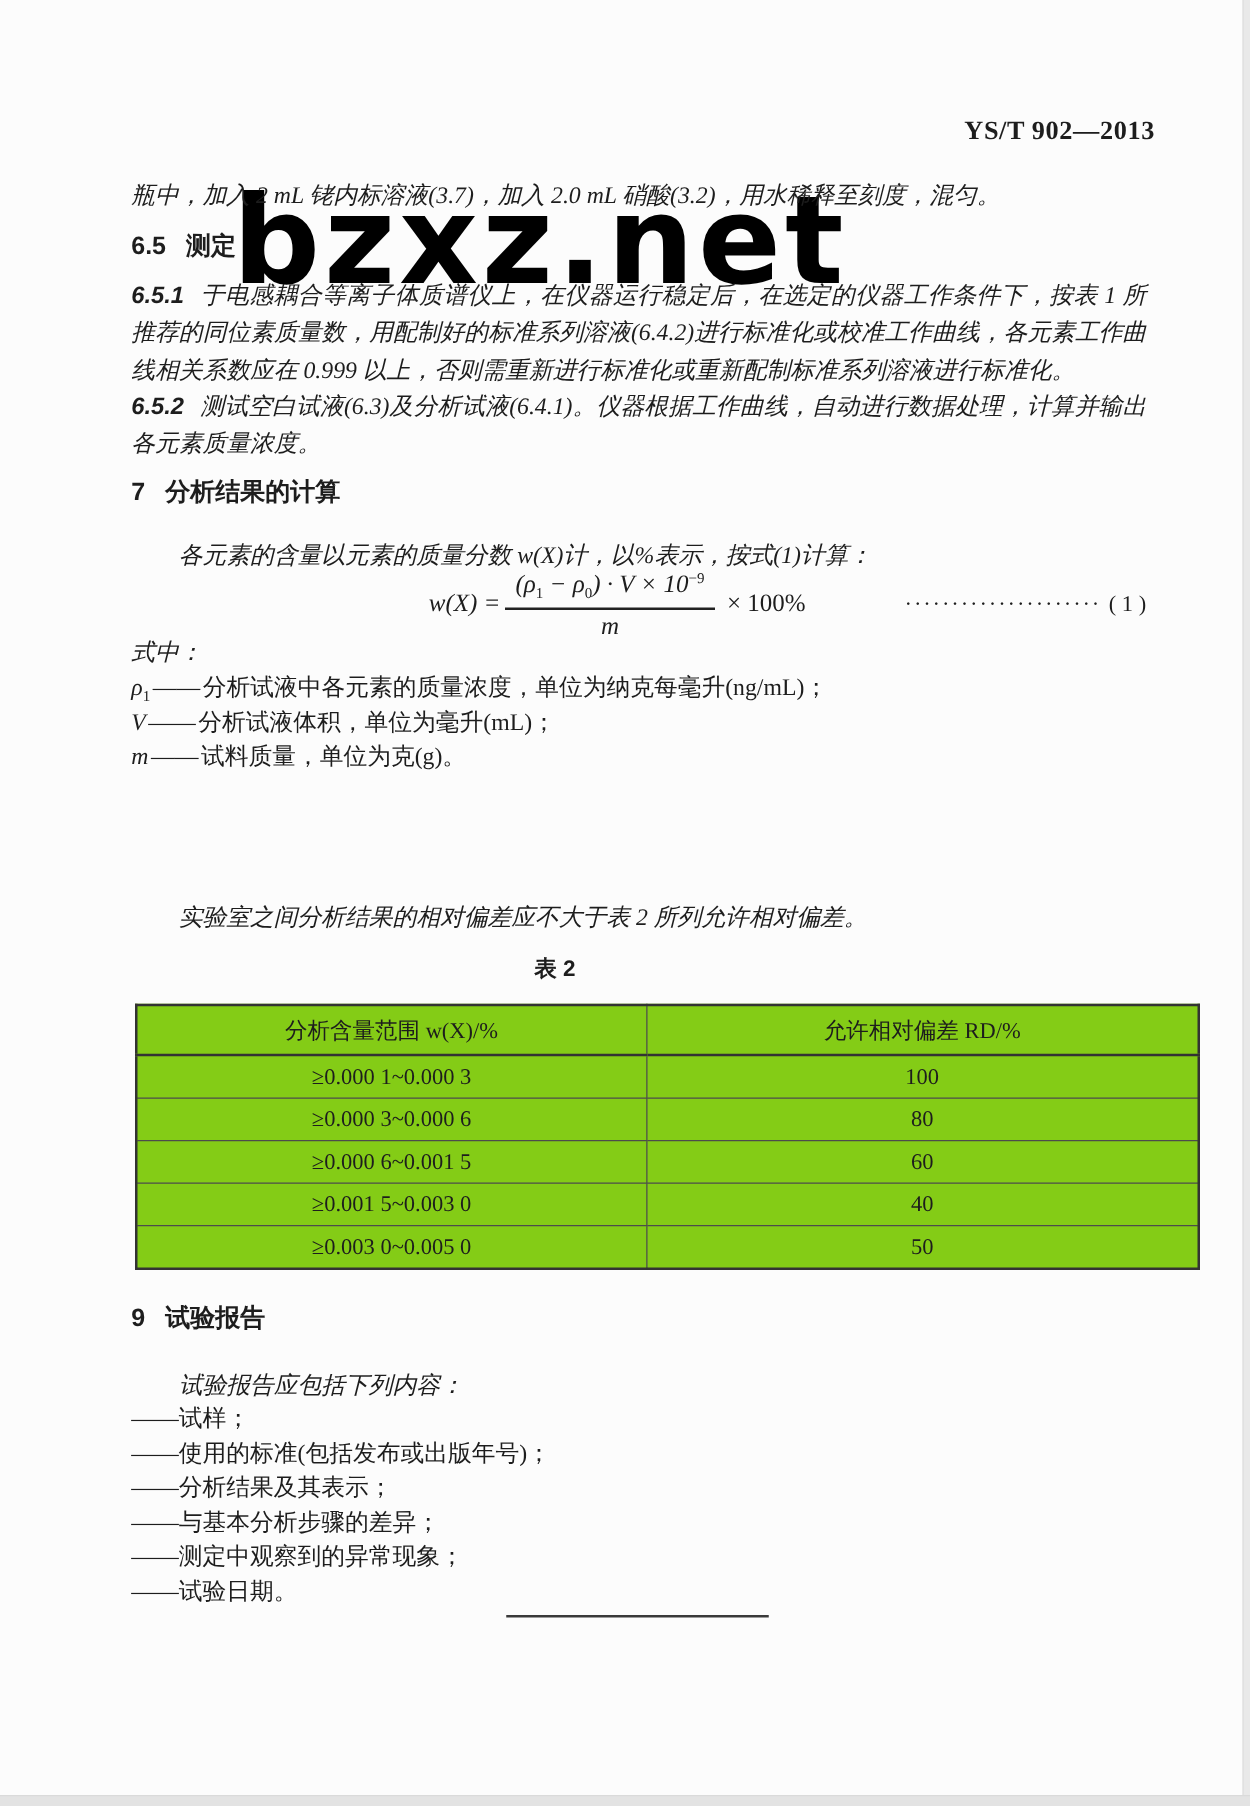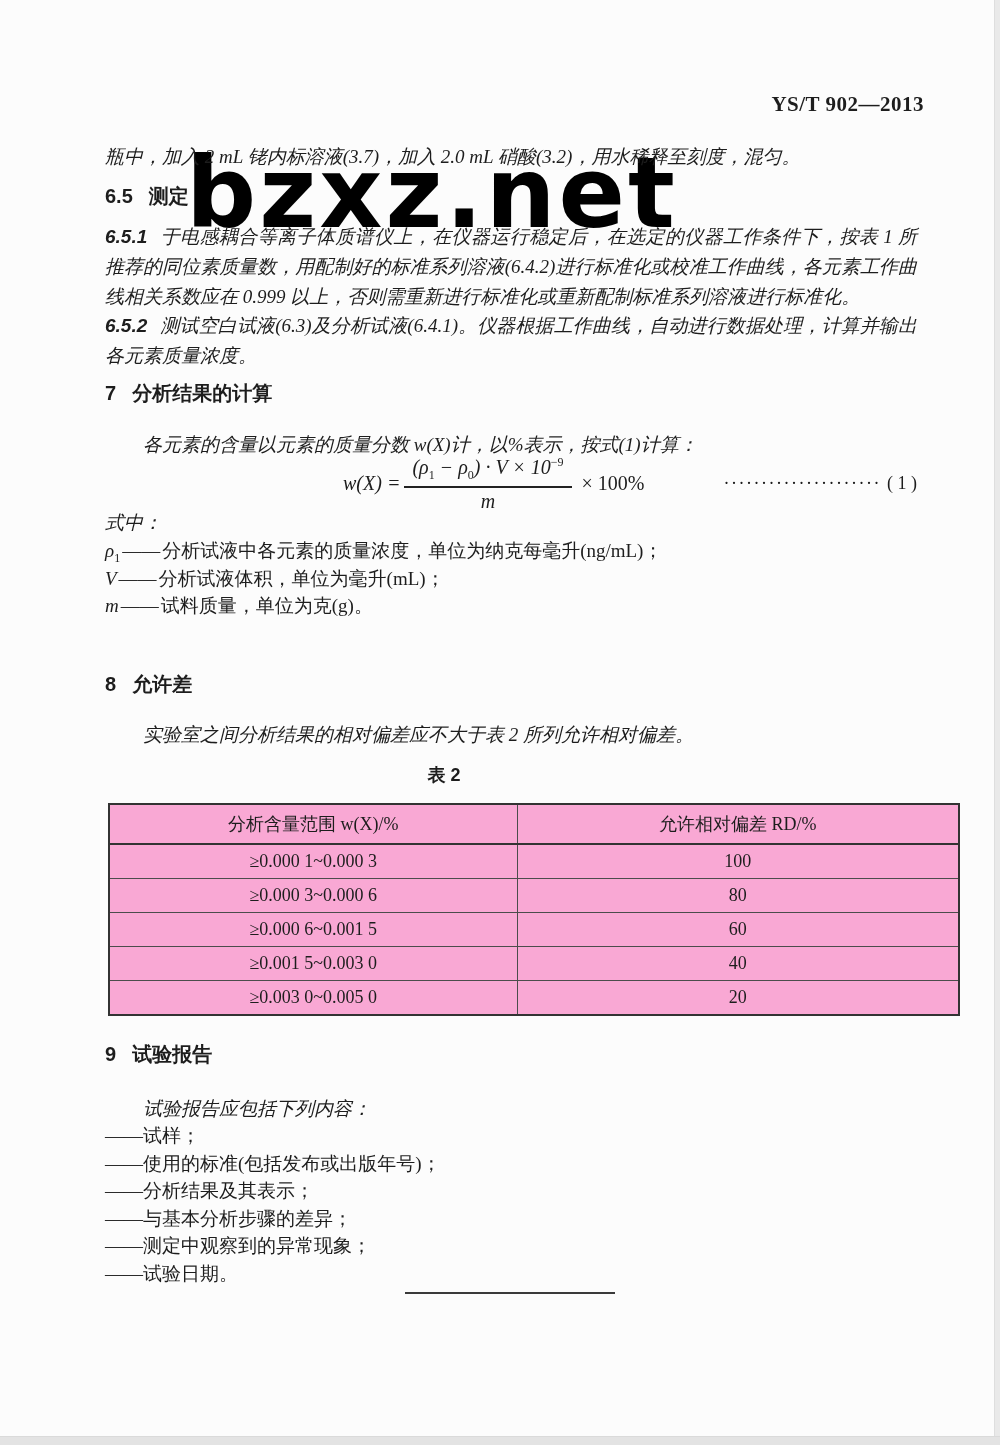--- a/index.html
+++ b/index.html
@@ -32,21 +32,21 @@
   .frac .top{display:block;padding:0 8px 3px;border-bottom:2px solid #222;}
   .frac .bot{display:block;padding-top:2px;}
   .leader-group{margin-left:auto;display:flex;align-items:center;font-size:18px;}
   .leader{letter-spacing:1.5px;margin-right:6px;}
   
   .defs{left:105px;width:812px;font-size:19px;}
   .def-line{height:27.5px;line-height:27.5px;}
   .def-line .dash{margin:0 2px;}
   
   .tbl-caption{left:0;width:888px;text-align:center;font-weight:bold;font-size:18px;font-family:"Liberation Sans","DejaVu Sans",sans-serif;}
-  table.t2{border-collapse:collapse;table-layout:fixed;width:852px;background:#f9a8d4;}
+  table.t2{border-collapse:collapse;table-layout:fixed;width:852px;background:#84cc16;}
   table.t2,table.t2 th,table.t2 td{border:1px solid #4c4c4c;}
   table.t2{border:2px solid #333;}
   table.t2 th{height:36px;font-size:18px;font-weight:normal;border-bottom:2px solid #333;}
   table.t2 td{height:31px;font-size:18px;text-align:center;border-top:1px solid #6b6b6b;}
   table.t2 th{text-align:center;}
   
   .report-items{left:105px;width:812px;font-size:19px;}
   .report-item{height:27.5px;line-height:27.5px;}
   .end-rule{left:405px;top:1292px;width:210px;height:2px;background:#3a3a3a;}
 </style>
@@ -93,23 +93,20 @@
   </div>
 
   <div class="z body-text" style="top:508px;">式中：</div>
 
   <div class="z defs" style="top:537px;">
     <div class="def-line"><span class="var">ρ</span><sub class="e">1</sub><span class="dash">——</span><span>分析试液中各元素的质量浓度，单位为纳克每毫升(ng/mL)；</span></div>
     <div class="def-line"><span class="var">V</span><sub class="e"></sub><span class="dash">——</span><span>分析试液体积，单位为毫升(mL)；</span></div>
     <div class="def-line"><span class="var">m</span><sub class="e"></sub><span class="dash">——</span><span>试料质量，单位为克(g)。</span></div>
   </div>
 
-  <div class="z heading" style="top:671px;">
-    <span class="num">8</span><span>允许差</span>
-  </div>
 
   <div class="z body-text indent" style="top:720px;">实验室之间分析结果的相对偏差应不大于表 2 所列允许相对偏差。</div>
 
   <div class="z tbl-caption" style="top:763px;">表 2</div>
 
   <div class="z" style="top:803px;left:108px;">
     <table class="t2">
       <colgroup>
           <col style="width:48%">
           <col style="width:52%">
@@ -132,21 +129,21 @@
         <tr>
             <td>≥0.000 6~0.001 5</td>
             <td>60</td>
           </tr>
         <tr>
             <td>≥0.001 5~0.003 0</td>
             <td>40</td>
           </tr>
         <tr>
             <td>≥0.003 0~0.005 0</td>
-            <td>20</td>
+            <td>50</td>
           </tr>
       </tbody>
     </table>
   </div>
 
   <div class="z heading" style="top:1041px;">
     <span class="num">9</span><span>试验报告</span>
   </div>
 
   <div class="z report-items" style="top:1122px;">

